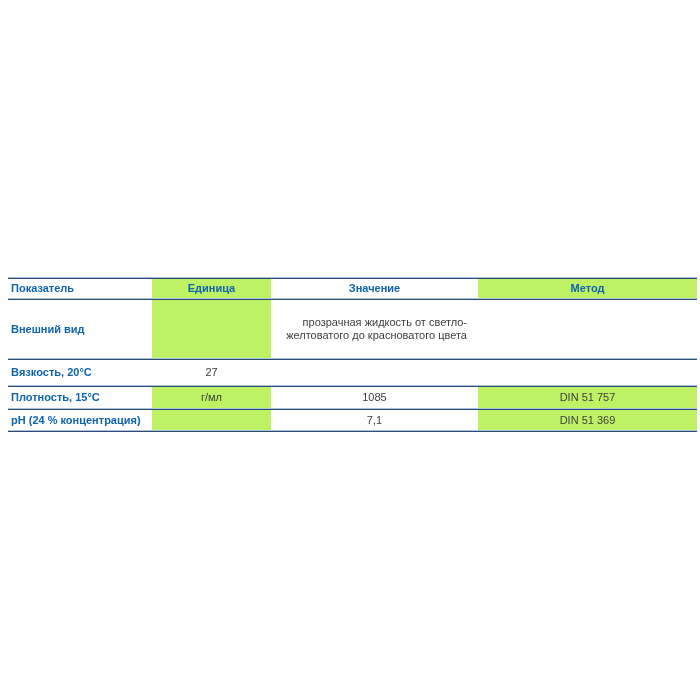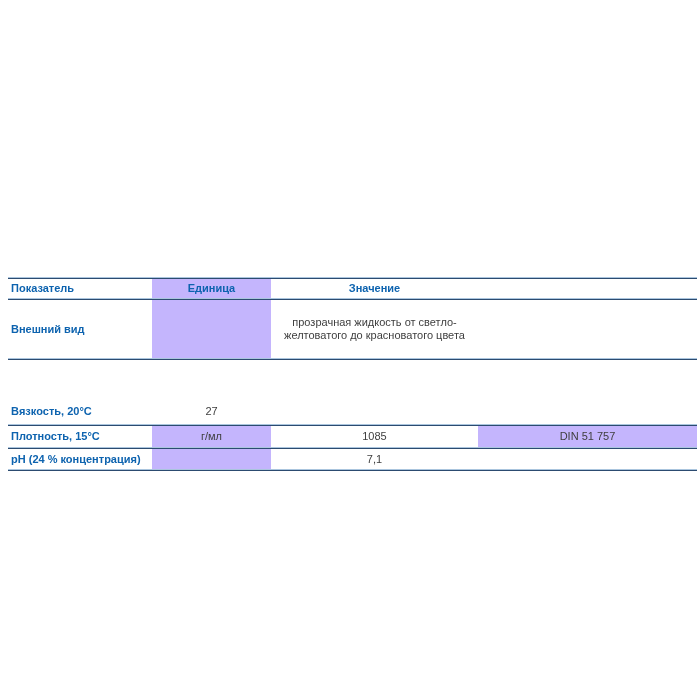--- a/index.html
+++ b/index.html
@@ -39,47 +39,49 @@
     color: #3e3e3e;
     padding: 2px 4px;
     box-sizing: border-box;
     line-height: 13px;
   }
   .td.c0 {
     justify-content: flex-start;
     text-align: left;
     padding-left: 3px;
   }
-  .td.shaded { background: #c4b5fd; }
+  .td.shaded { background: #bef264; }
   .td.blue {
     color: #0d63af;
     font-weight: bold;
   }
   .thead .td { min-height: 19px; }
   .r1 .td { min-height: 47px; }
-  .r2 .td { min-height: 25px; margin-top: 39px; }
+  .r2 .td { min-height: 25px; }
   .r3 .td { min-height: 21px; }
   .r4 .td { min-height: 20px; }
   .wrap-narrow {
     max-width: 185px;
     margin: 14px auto;
+    text-align: right;
   }
 </style>
 </head>
 <body>
 
 <div class="stage">
   <div class="spec-table">
 
     <div class="sep"></div>
 
     <div class="tr thead">
       <div class="td c0 blue">Показатель</div>
       <div class="td c1 blue shaded">Единица</div>
       <div class="td c2 blue">Значение</div>
+      <div class="td c3 blue shaded">Метод</div>
     </div>
 
     <div class="sep"></div>
 
     <div class="tr r1">
       <div class="td c0 blue">Внешний вид</div>
       <div class="td c1 shaded"></div>
       <div class="td c2">
           <span class="wrap-narrow">прозрачная жидкость от светло-желтоватого до красноватого цвета</span>
         </div>
@@ -100,18 +102,19 @@
       <div class="td c2">1085</div>
       <div class="td c3 shaded">DIN 51 757</div>
     </div>
 
     <div class="sep"></div>
 
     <div class="tr r4">
       <div class="td c0 blue">pH (24 % концентрация)</div>
       <div class="td c1 shaded"></div>
       <div class="td c2">7,1</div>
+      <div class="td c3 shaded">DIN 51 369</div>
     </div>
 
     <div class="sep"></div>
 
   </div>
 </div>
 
 </body></html>

